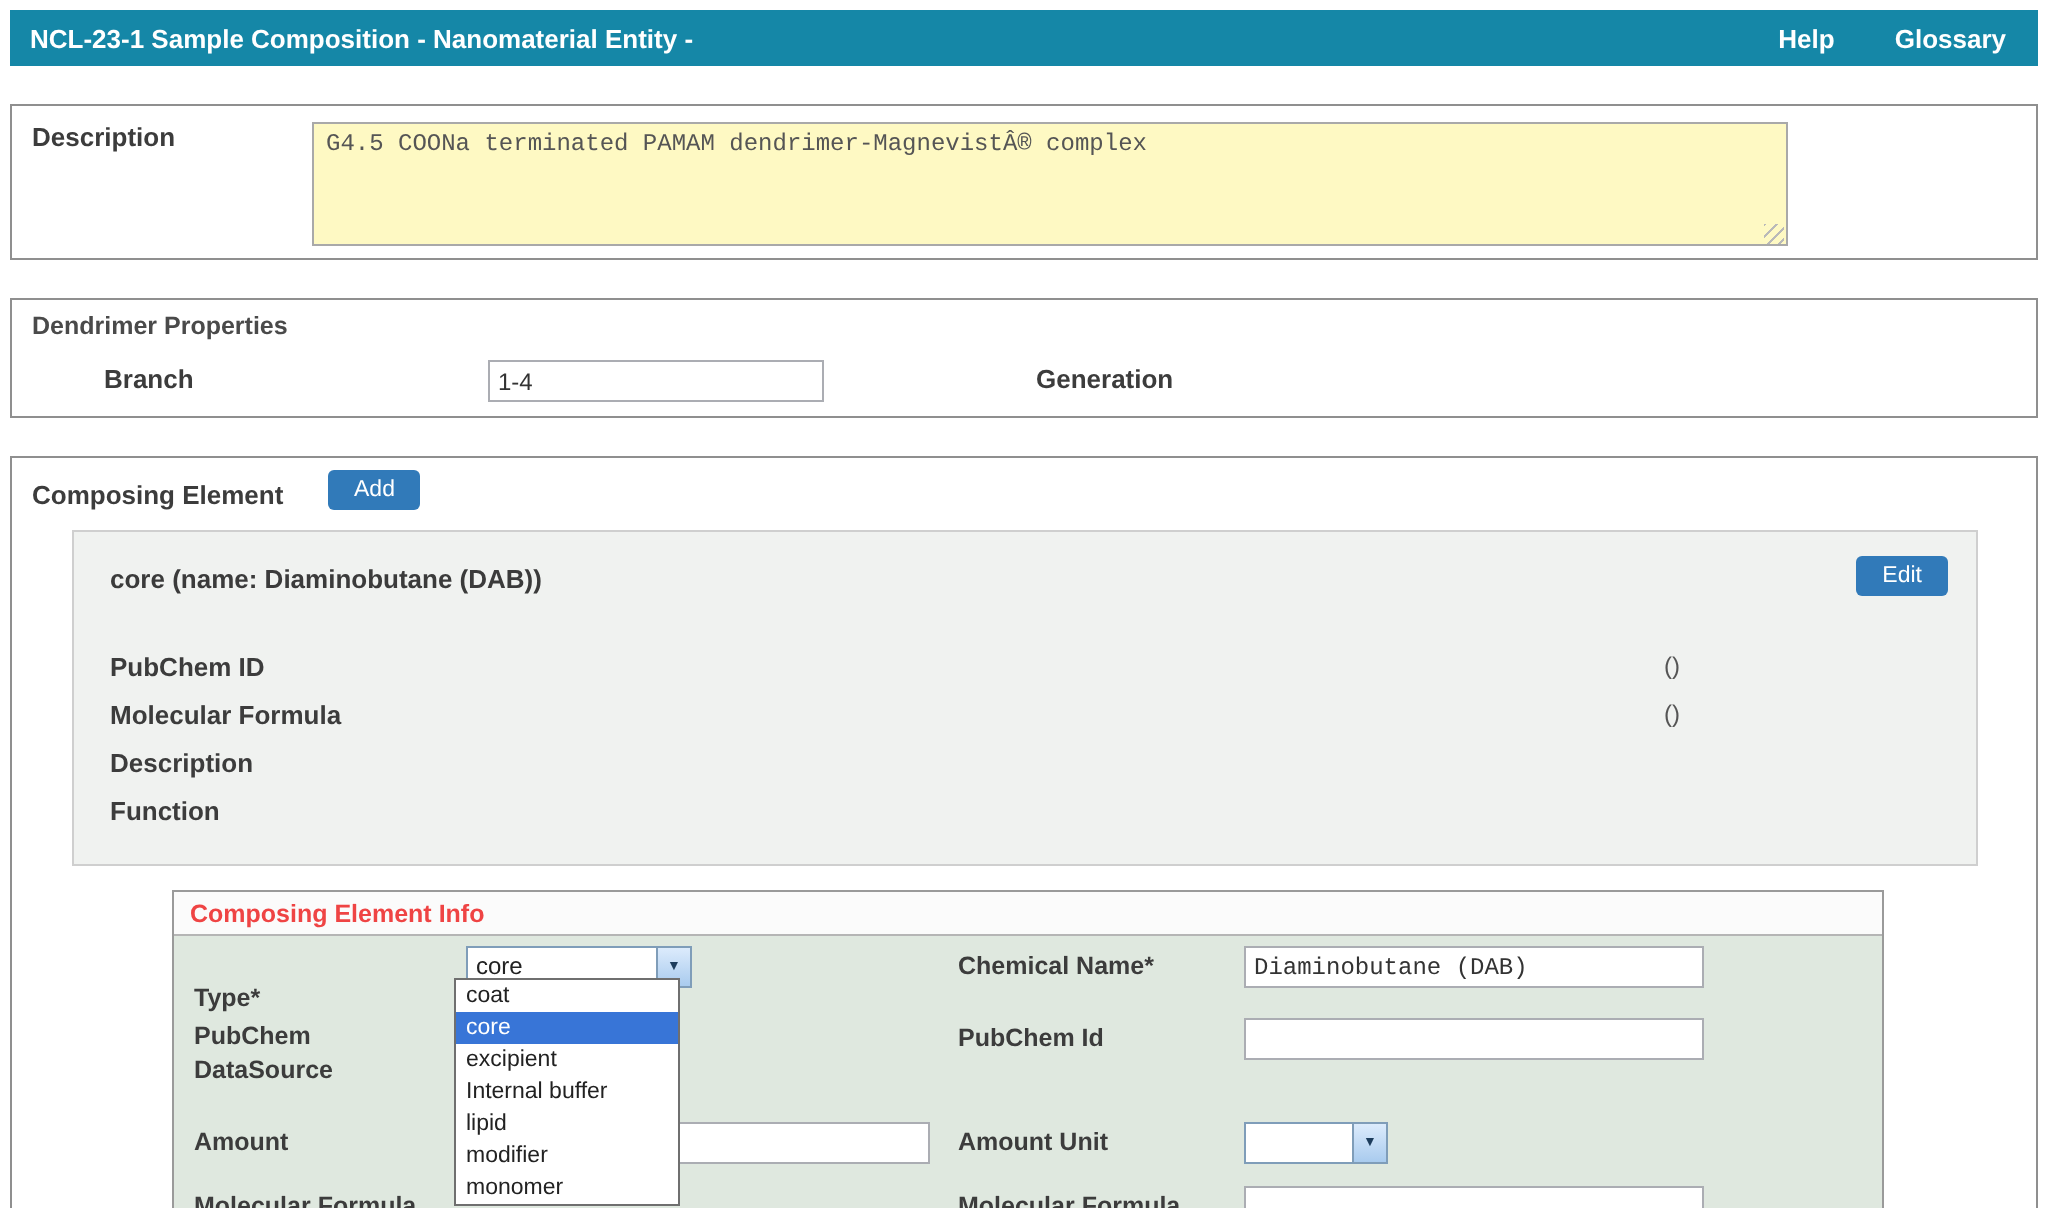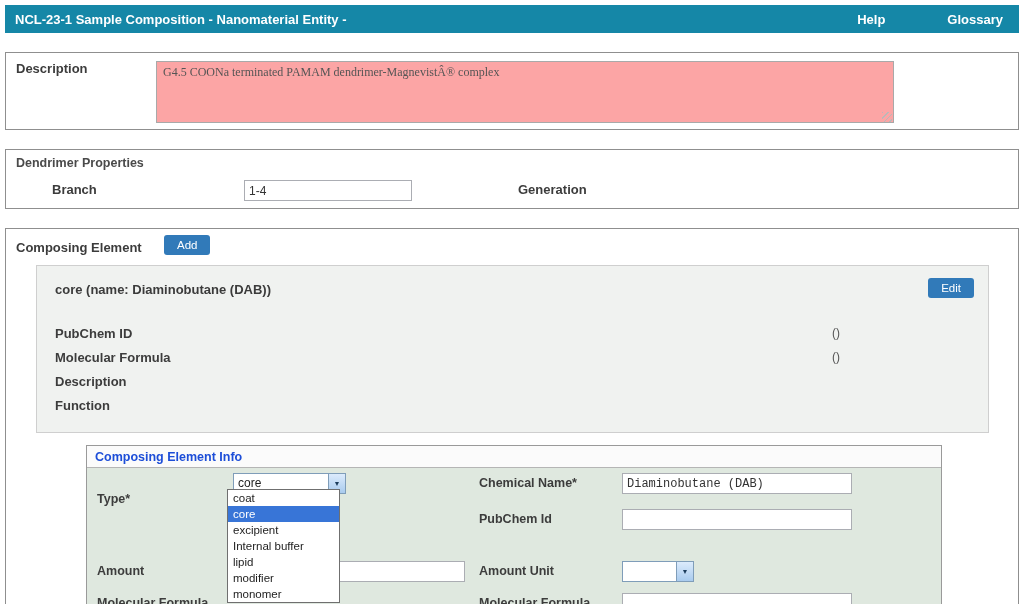--- a/index.html
+++ b/index.html
@@ -3,57 +3,57 @@
 <meta charset="utf-8">
 <style>
   * { margin:0; padding:0; box-sizing:border-box; }
   html,body { background:#ffffff; }
   body { font-family:"Liberation Sans", sans-serif; }
   .page { position:relative; width:1024px; height:604px; background:#fff; overflow:hidden; }
 
   
   .topbar { position:absolute; left:5px; top:5px; width:1014px; height:28px;
             background:#1587a7; color:#fff; display:flex; align-items:center;
-            padding:0 16px 0 10px; font-size:13px; font-weight:bold;gap:32px; }
+            padding:0 16px 0 10px; font-size:13px; font-weight:bold; }
   .topbar .spacer { flex:1; }
   .topbar .nav-link { color:#fff; margin-left:30px; cursor:pointer; text-decoration:none; }
 
   
   .box { position:absolute; border:1px solid #8f8f8f; background:#fff; }
   .lbl { position:absolute; font-size:13px; font-weight:bold; color:#3c3c3c; }
   .sub-lbl { position:absolute; font-size:12.5px; font-weight:bold; color:#4a4a4a; }
   .txt-input { position:absolute; border:1px solid #abadb3; background:#fff;
                font-family:"Liberation Sans",sans-serif; font-size:12px; color:#333;
                padding:2px 4px; height:21px; }
 
   
   .desc-box { left:5px; top:52px; width:1014px; height:78px; }
   .desc-textarea { position:absolute; left:150px; top:8px; width:738px; height:62px;
-                   border:1px solid #a9a9a9; resize:none; font-family:Liberation Serif, serif;
-                   font-size:12px; color:#555; padding:3px 6px; background:#fca5a5; }
+                   border:1px solid #a9a9a9; resize:none; font-family:Liberation Mono, monospace;
+                   font-size:12px; color:#555; padding:3px 6px; background:#fef9c3; }
   .grip { position:absolute; left:876px; top:59px; width:10px; height:10px;
           background:repeating-linear-gradient(135deg, #b9b9b9 0 1px, transparent 1px 4px); }
 
   
   .dend-box { left:5px; top:149px; width:1014px; height:60px; }
 
   
   .comp-box { left:5px; top:228px; width:1014px; height:380px; }
   .btn { position:absolute; background:#317ab9; color:#fff; border:none; border-radius:3px;
          font-family:"Liberation Sans",sans-serif; font-size:11.5px; padding:4px 13px; cursor:pointer; }
 
   .summary { position:absolute; left:30px; top:36px; width:953px; height:168px;
              background:#f0f2f0; border:1px solid #cfcfcf; }
   .summary .heading { position:absolute; left:18px; top:16px; font-size:13px; font-weight:bold; color:#3b3b3b; }
   .summary .val { position:absolute; left:795px; font-size:12px; color:#555; }
 
   .info { position:absolute; left:80px; top:216px; width:856px; height:220px;
           background:#dfe8df; border:1px solid #9a9a9a; }
   .info-header { height:22px; background:#fbfbfb; border-bottom:1px solid #b5b5b5;
-                 font-size:12.5px; font-weight:bold; color:#1d4ed8; line-height:22px; padding-left:8px; }
+                 font-size:12.5px; font-weight:bold; color:#ef4444; line-height:22px; padding-left:8px; }
   .info .lbl { font-size:12.5px; }
   .wrap-lbl { width:82px; line-height:17px; }
 
   
   .select { position:absolute; height:21px; background:#fff; border:1px solid #7f9db9;
             display:flex; align-items:stretch; cursor:pointer; }
   .select-text { flex:1; font-size:12px; color:#222; padding:2px 4px; overflow:hidden; white-space:nowrap; }
   .select-btn { width:17px; background:linear-gradient(#dcebfc,#a9cbee); border-left:1px solid #7f9db9;
                 display:flex; align-items:center; justify-content:center; font-size:7px; color:#1c3c5c; }
 
@@ -111,20 +111,21 @@
       <div class="info-header">Composing Element Info</div>
 
       <span class="lbl" style="left:10px; top:46px;text-align:right;">Type*</span>
       <span class="select" style="left:146px; top:27px; width:113px;">
         <span class="select-text">core</span>
         <span class="select-btn">▼</span>
       </span>
       <span class="lbl" style="left:392px; top:30px;">Chemical Name*</span>
       <input class="txt-input" style="left: 535px; top: 27px; width: 230px; font-family: Liberation Mono, monospace;" value="Diaminobutane (DAB)">
 
+      <span class="lbl wrap-lbl" style="left:10px; top:64px;">PubChem DataSource</span>
       <span class="lbl" style="left:392px; top:66px;">PubChem Id</span>
       <input class="txt-input" style="left: 535px; top: 63px; width: 230px;" value="">
 
       <span class="lbl" style="left:10px; top:118px;">Amount</span>
       <input class="txt-input" style="left: 146px; top: 115px; width: 232px;" value="">
       <span class="lbl" style="left:392px; top:118px;">Amount Unit</span>
       <span class="select" style="left:535px; top:115px; width:72px;">
         <span class="select-text"></span>
         <span class="select-btn">▼</span>
       </span>

